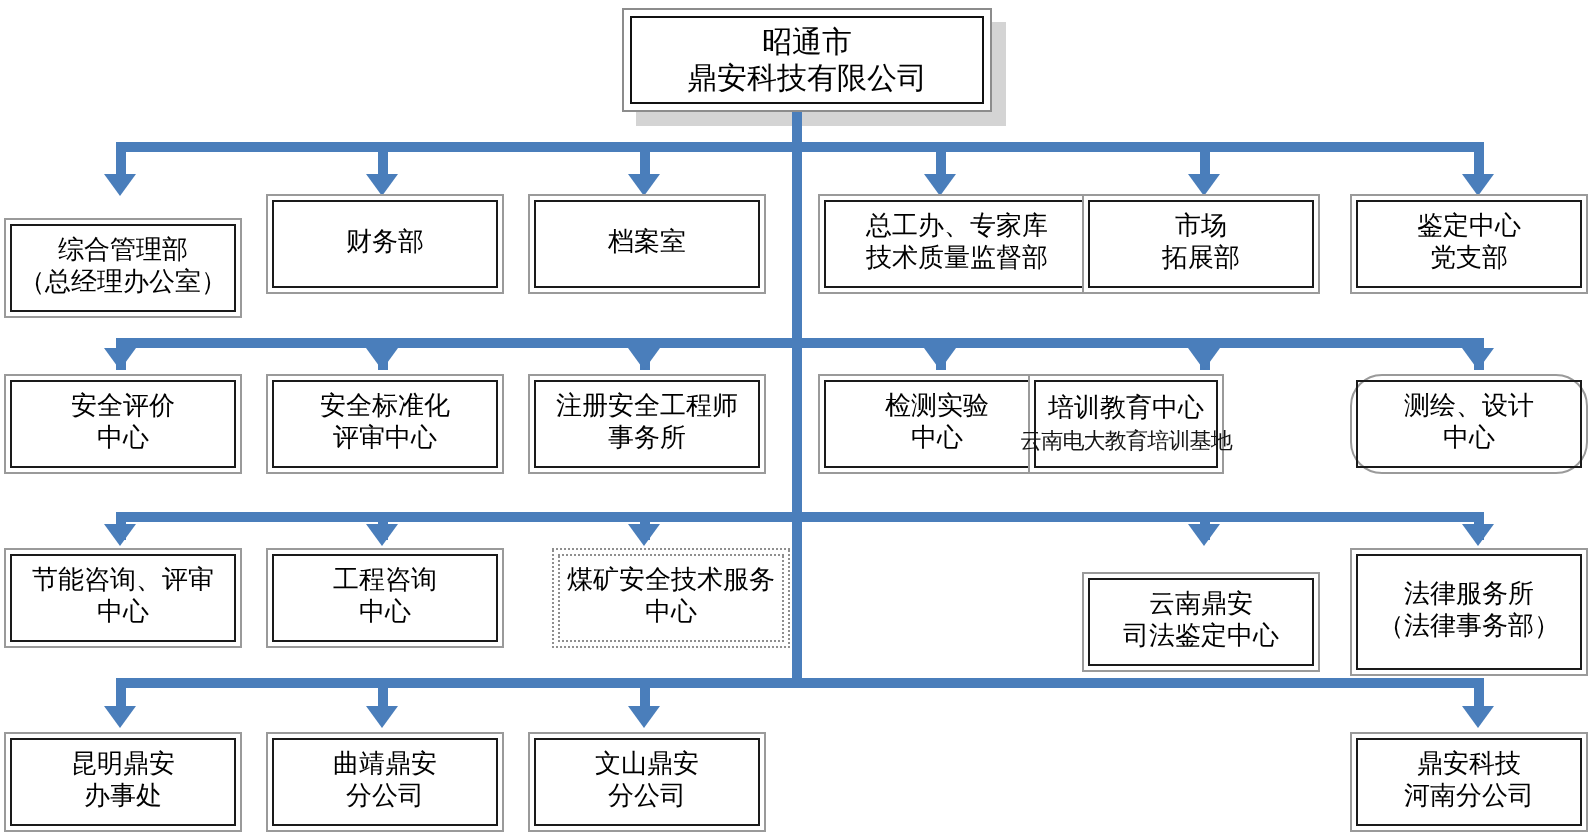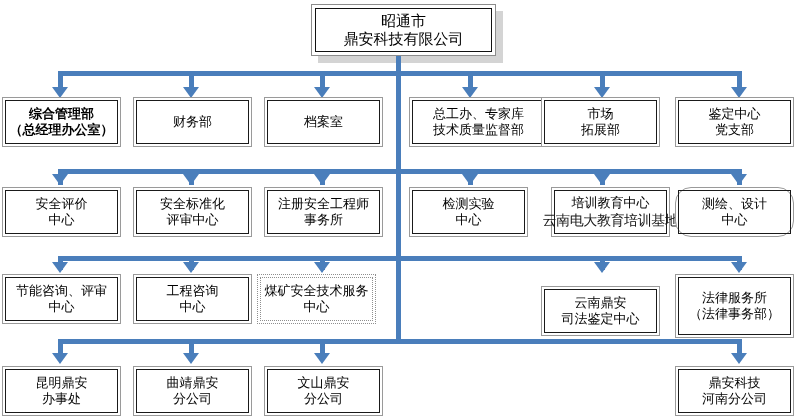--- a/index.html
+++ b/index.html
@@ -73,21 +73,21 @@
     border: 1px dotted #8f8f8f;
     padding: 2px;
     background: #ffffff;
   }
   .node.dotted .inner {
     border: 1px dotted #8f8f8f;
   }
 
   .node .sub {
     display: block;
-    font-size: 14px;
+    font-size: 11px;
     color: #141414;
     margin-top: 1px;
     white-space: nowrap;
     letter-spacing: -0.4px;
   }
 </style>
 </head>
 <body>
 
 <div id="chart-root">
@@ -144,21 +144,21 @@
   <div class="conn-h" style="left:58px; top:339px; width:684px;"></div>
   <div class="conn-v" style="left:58px; top:339px; height:15px;"></div>
   <div class="conn-v" style="left:189px; top:339px; height:15px;"></div>
   <div class="conn-v" style="left:320px; top:339px; height:15px;"></div>
   <div class="conn-v" style="left:737px; top:339px; height:15px;"></div>
   <div class="arrow-down" style="left:52px; top:353px;"></div>
   <div class="arrow-down" style="left:183px; top:353px;"></div>
   <div class="arrow-down" style="left:314px; top:353px;"></div>
   <div class="arrow-down" style="left:731px; top:353px;"></div>
 
-  <div class="node" style="left:2px; top:97px; width:119px; height:50px;font-weight:bold;">
+  <div class="node" style="left:2px; top:109px; width:119px; height:50px;">
     <div class="inner">
       <span class="ln">综合管理部</span>
       <span class="ln">（总经理办公室）</span>
     </div>
   </div>
   <div class="node" style="left:133px; top:97px; width:119px; height:50px;">
     <div class="inner">
       <span class="ln">财务部</span>
 
     </div>
@@ -205,21 +205,21 @@
       <span class="ln">注册安全工程师</span>
       <span class="ln">事务所</span>
     </div>
   </div>
   <div class="node" style="left:409px; top:187px; width:119px; height:50px;">
     <div class="inner">
       <span class="ln">检测实验</span>
       <span class="ln">中心</span>
     </div>
   </div>
-  <div class="node" style="left:551px; top:187px; width:119px; height:50px;">
+  <div class="node" style="left:514px; top:187px; width:98px; height:50px;">
     <div class="inner">
       <span class="ln">培训教育中心</span>
       <span class="sub">云南电大教育培训基地</span>
     </div>
   </div>
   <div class="node" style="left:675px; top:187px; width:119px; height:50px;border-radius:16px;">
     <div class="inner">
       <span class="ln">测绘、设计</span>
       <span class="ln">中心</span>
     </div>
@@ -230,21 +230,21 @@
       <span class="ln">节能咨询、评审</span>
       <span class="ln">中心</span>
     </div>
   </div>
   <div class="node" style="left:133px; top:274px; width:119px; height:50px;">
     <div class="inner">
       <span class="ln">工程咨询</span>
       <span class="ln">中心</span>
     </div>
   </div>
-  <div class="node dotted" style="left:257px; top:274px; width:119px; height:50px;">
+  <div class="node dotted" style="left:276px; top:274px; width:119px; height:50px;">
     <div class="inner">
       <span class="ln">煤矿安全技术服务</span>
       <span class="ln">中心</span>
     </div>
   </div>
   <div class="node" style="left:541px; top:286px; width:119px; height:50px;">
     <div class="inner">
       <span class="ln">云南鼎安</span>
       <span class="ln">司法鉴定中心</span>
     </div>

